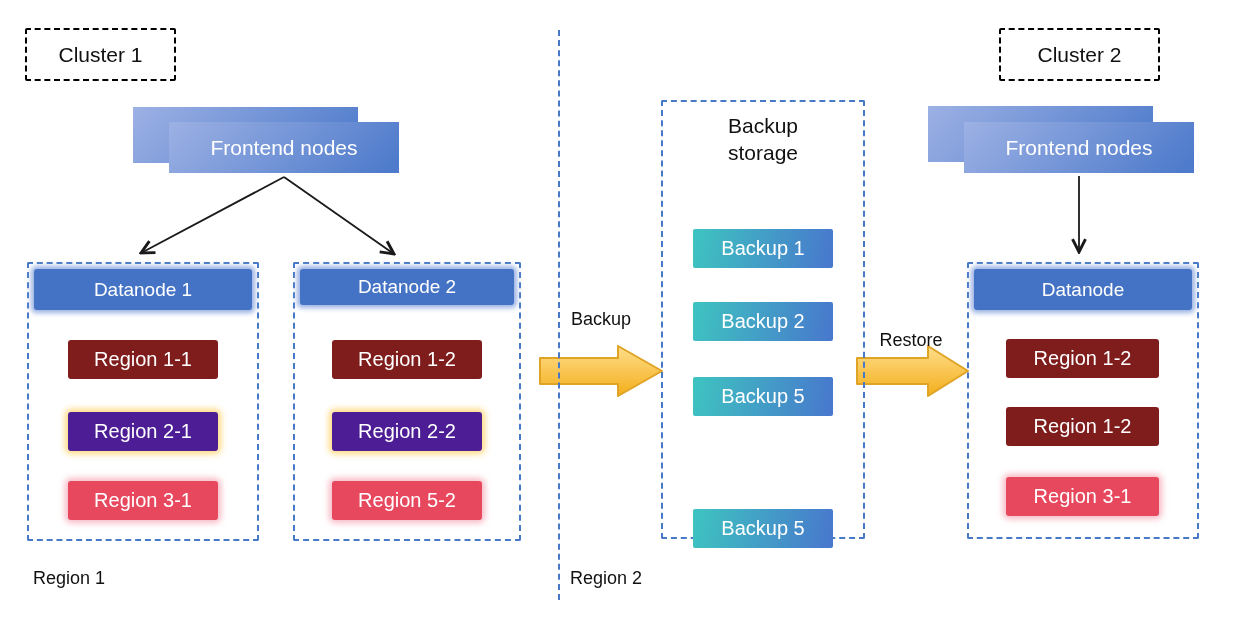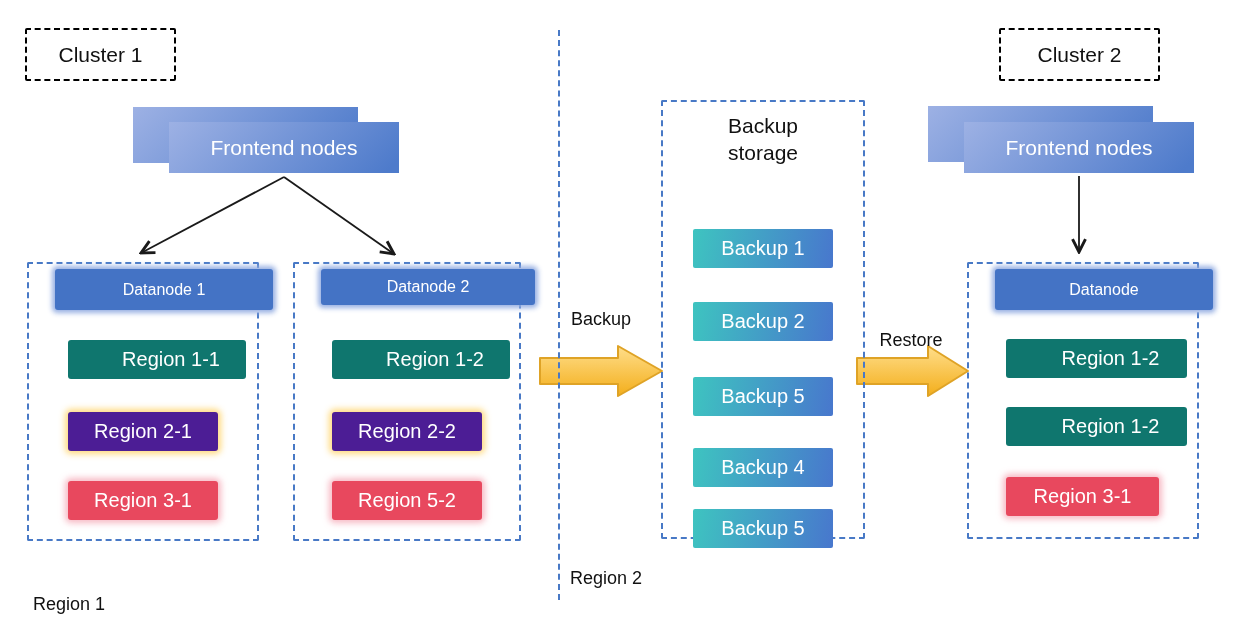--- a/index.html
+++ b/index.html
@@ -10,30 +10,29 @@
   svg.overlay{position:absolute;left:0;top:0;width:1234px;height:632px;pointer-events:none;}
   .separator{position:absolute;left:558px;top:30px;height:570px;width:0;border-left:2px dashed #4879C6;}
   .cluster-tag{
     position:absolute;border:2px dashed #000;background:#fff;border-radius:2px;
     display:flex;align-items:center;justify-content:center;font-size:21px;
   }
   .dashed-zone{position:absolute;border:2px dashed #4879C6;border-radius:2px;background:transparent;}
   .card{position:absolute;background:linear-gradient(135deg,#9db1e4 0%,#4e7bcb 95%);}
   .card.front{display:flex;align-items:center;justify-content:center;color:#fff;font-size:21px;}
   .dn-header{
-    position:absolute;background:#4473c5;border-radius:3px;color:#fff;font-size:16px;
+    position:absolute;background:#4473c5;border-radius:3px;color:#fff;font-size:19px;
     display:flex;align-items:center;justify-content:center;
     box-shadow:0 0 5px 2.5px rgba(148,173,226,.95);
-    margin-left:21px;
   }
   .region{
     position:absolute;width:150px;height:39px;border-radius:3px;color:#fff;font-size:20px;
     display:flex;align-items:center;justify-content:center;
   }
-  .region.green{background:#0f766e;padding-left:28px;}
+  .region.green{background:#7f1d1d;}
   .region.amber{background:#4c1d95;box-shadow:0 0 6px 3px rgba(255,211,106,.85);}
   .region.red{background:#E8485E;box-shadow:0 0 6px 3px rgba(242,139,157,.6);}
   .storage-title{position:absolute;top:10px;left:40px;right:40px;text-align:center;font-size:21px;line-height:27px;}
   .backup-item{
     position:absolute;left:30px;width:140px;height:39px;border-radius:2px;
     background:linear-gradient(100deg,#3EC4C0 0%,#4877CD 100%);
     display:flex;align-items:center;justify-content:center;color:#fff;font-size:20px;margin-top:28px;
   }
   .flow-label{position:absolute;font-size:18px;text-align:center;}
   .region-label{position:absolute;font-size:18px;}
@@ -108,23 +107,20 @@
     <div class="storage-title">Backup storage</div>
     <div class="backup-item" style="top:99px;">
       <span>Backup 1</span>
     </div>
     <div class="backup-item" style="top:172px;">
       <span>Backup 2</span>
     </div>
     <div class="backup-item" style="top:247px;">
       <span>Backup 5</span>
     </div>
-    <div class="backup-item" style="top:318px;">
-      <span>Backup 4</span>
-    </div>
     <div class="backup-item" style="top:379px;">
       <span>Backup 5</span>
     </div>
   </div>
 
   <div class="cluster-tag" style="left:999px;top:28px;width:157px;height:49px;">
     <span>Cluster 2</span>
   </div>
 
   <div class="card" style="left:928px;top:106px;width:225px;height:56px;"></div>
@@ -140,16 +136,16 @@
       <span>Region 1-2</span>
     </div>
     <div class="region green" style="left:37px;top:143px;width:153px;">
       <span>Region 1-2</span>
     </div>
     <div class="region red" style="left:37px;top:213px;width:153px;">
       <span>Region 3-1</span>
     </div>
   </div>
 
-  <div class="region-label" style="left:33px;top:568px;margin-top:26px;">Region 1</div>
+  <div class="region-label" style="left:33px;top:568px;">Region 1</div>
   <div class="region-label" style="left:570px;top:568px;">Region 2</div>
 
 </div>
 
 </body></html>

